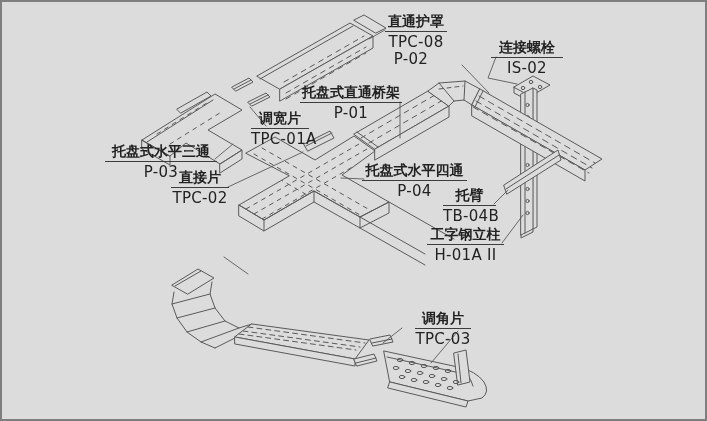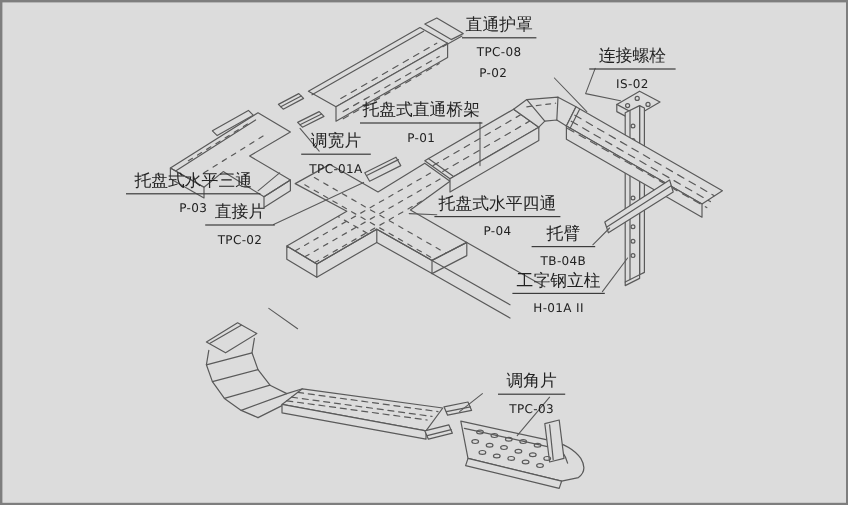--- a/index.html
+++ b/index.html
@@ -4,22 +4,22 @@
 <style>
   html,body{margin:0;padding:0;background:#f2f2f2;}
   #stage{
     position:relative;width:707px;height:421px;box-sizing:border-box;
     background:var(--bg,#dcdcdc);border:2px solid var(--bd,#7e7e7e);
     font-family:"DejaVu Sans","Liberation Sans",sans-serif;overflow:hidden;
   }
   #drawing{position:absolute;left:0;top:0;}
   .lbl{position:absolute;text-align:center;color:var(--tx,#222);z-index:5;}
   .lbl .nm{display:block;border-bottom:1.7px solid #3c3c3c;padding-bottom:1px;
-           font-weight:400;font-size:14px;line-height:1.12;white-space:nowrap;}
-  .lbl .cd{font-size:10px;line-height:1.15;margin-top:18px;letter-spacing:.3px;white-space:nowrap;}
+           font-weight:700;font-size:14px;line-height:1.12;white-space:nowrap;}
+  .lbl .cd{font-size:15px;line-height:1.15;margin-top:18px;letter-spacing:.3px;white-space:nowrap;}
 </style>
 </head>
 <body>
 
 <div id="stage" style="--bg: #dcdcdc; --bd: #7e7e7e; --tx: #222222;">
 
 <svg id="drawing" width="707" height="421" viewBox="0 0 707 421" fill="none" stroke="#5a5a5a" stroke-width="1" stroke-linecap="round" stroke-linejoin="round">
 
   <defs>
     <clipPath id="crossClip">

